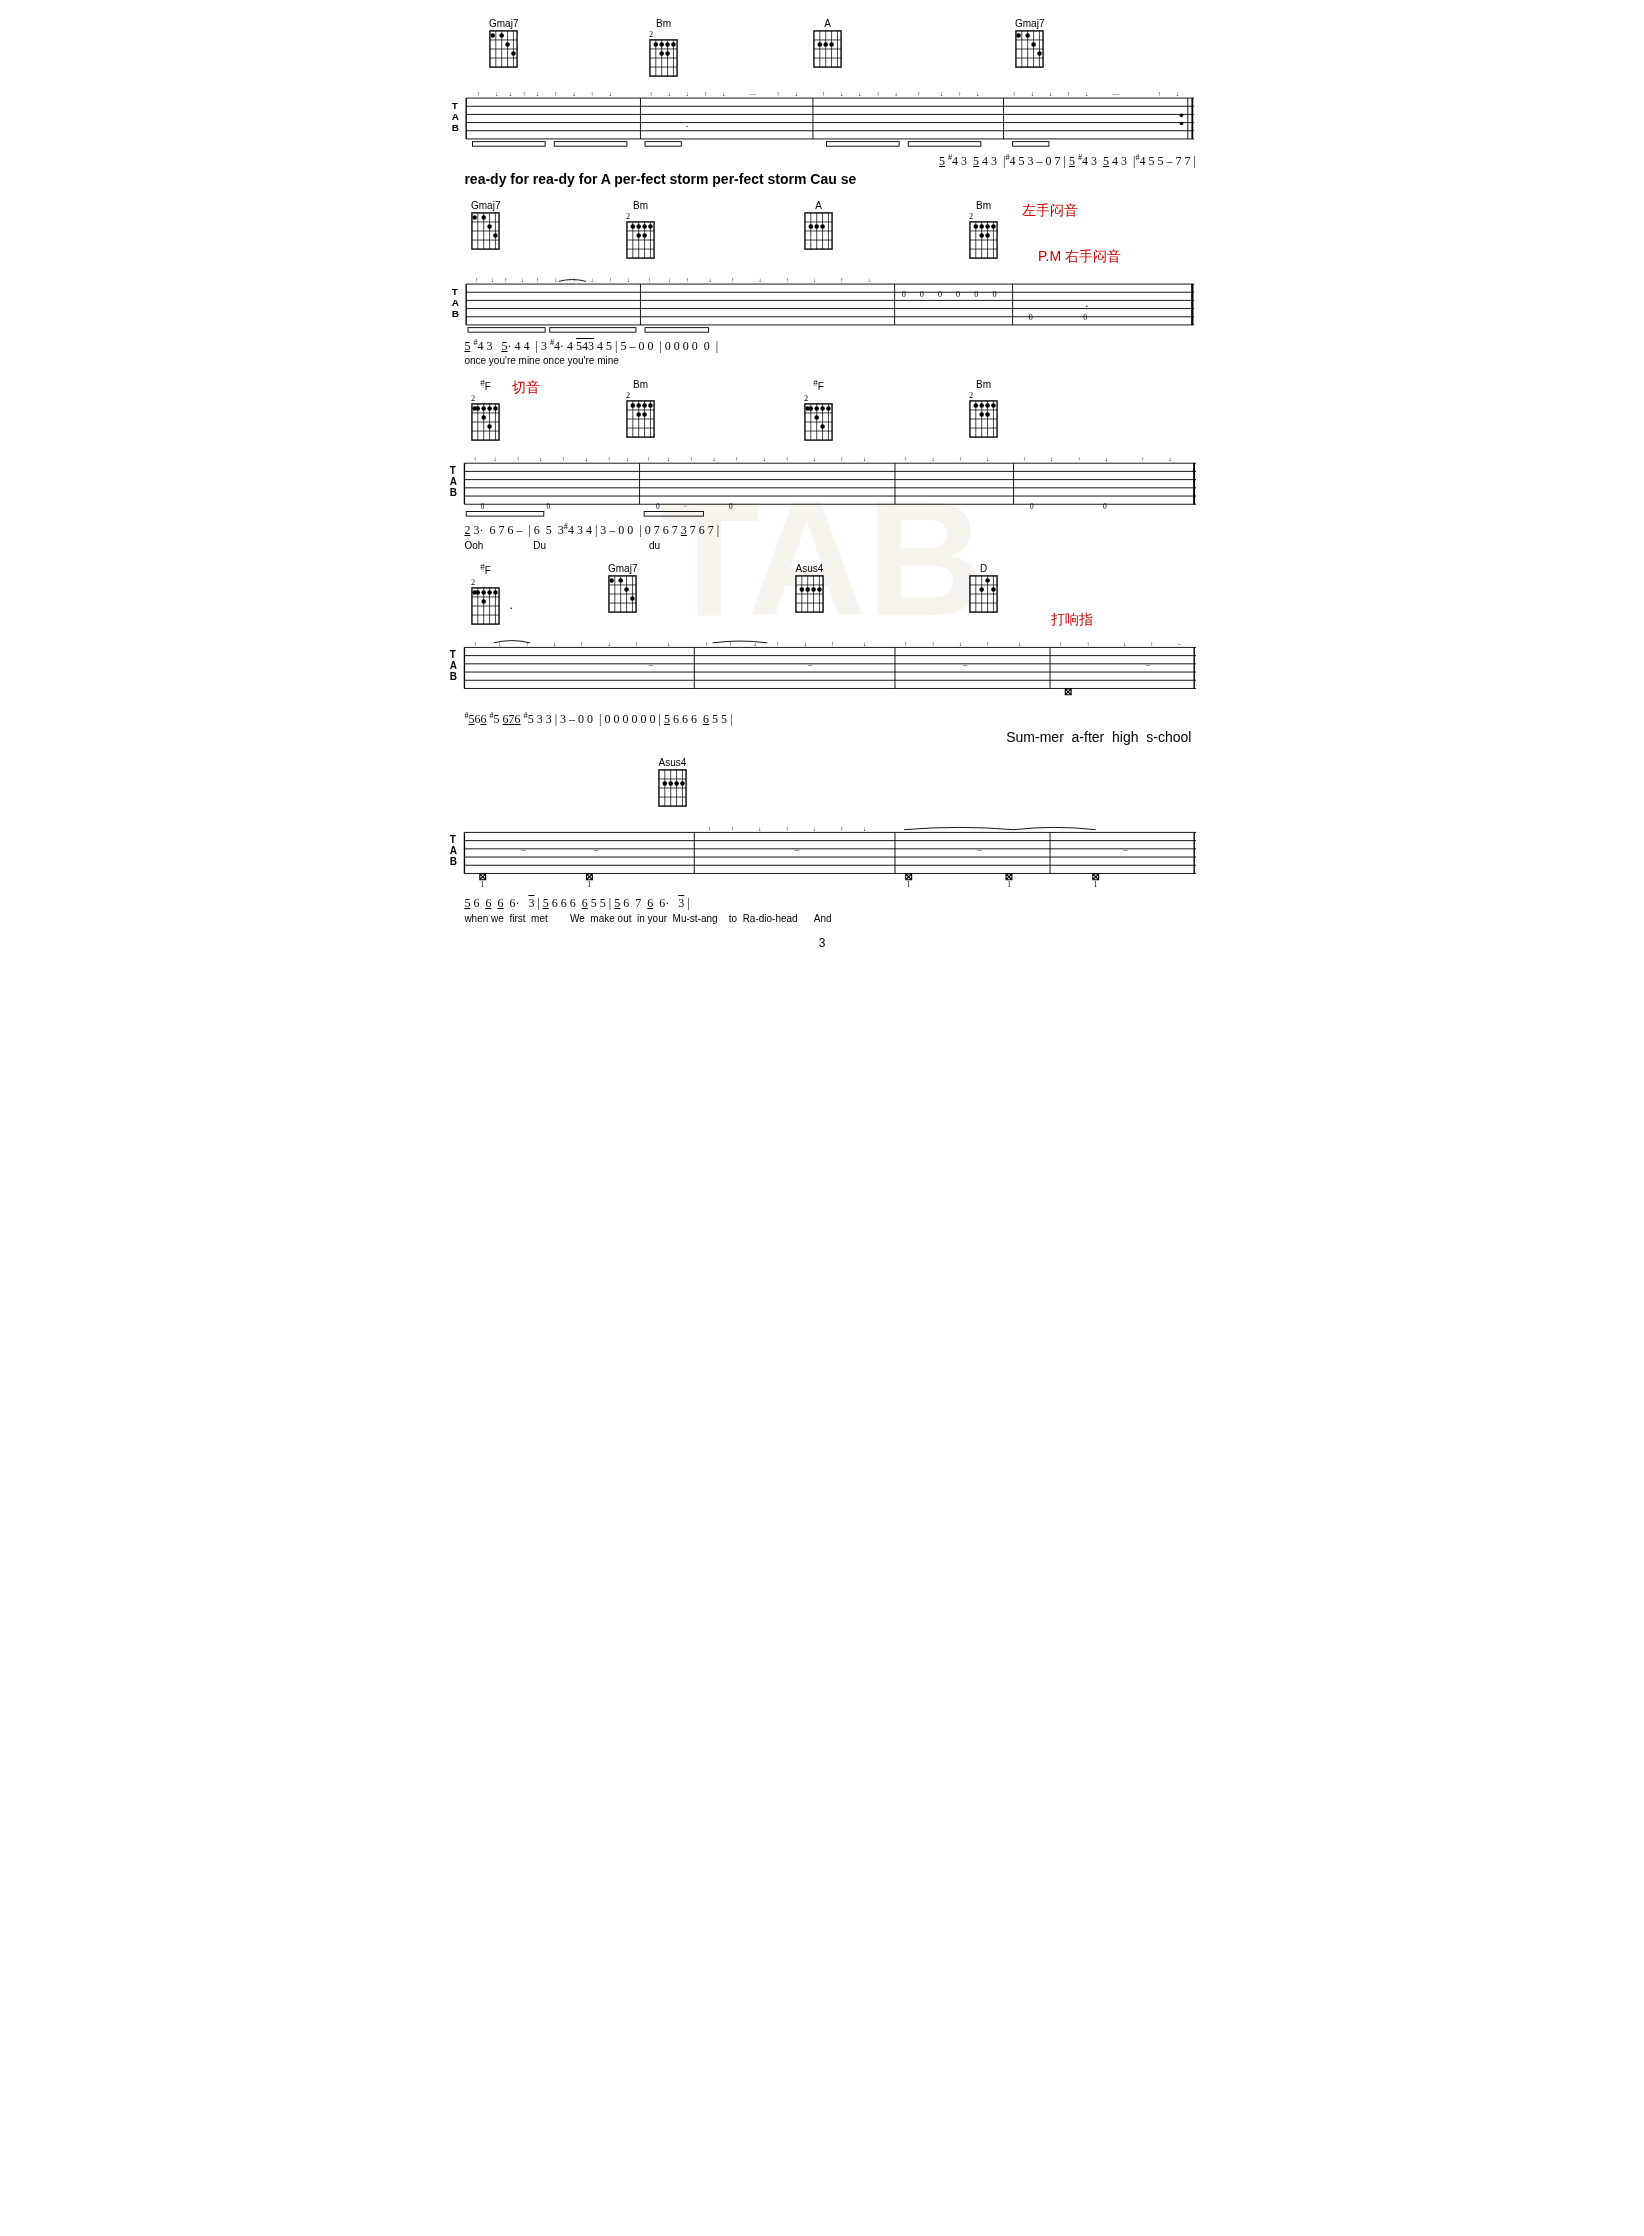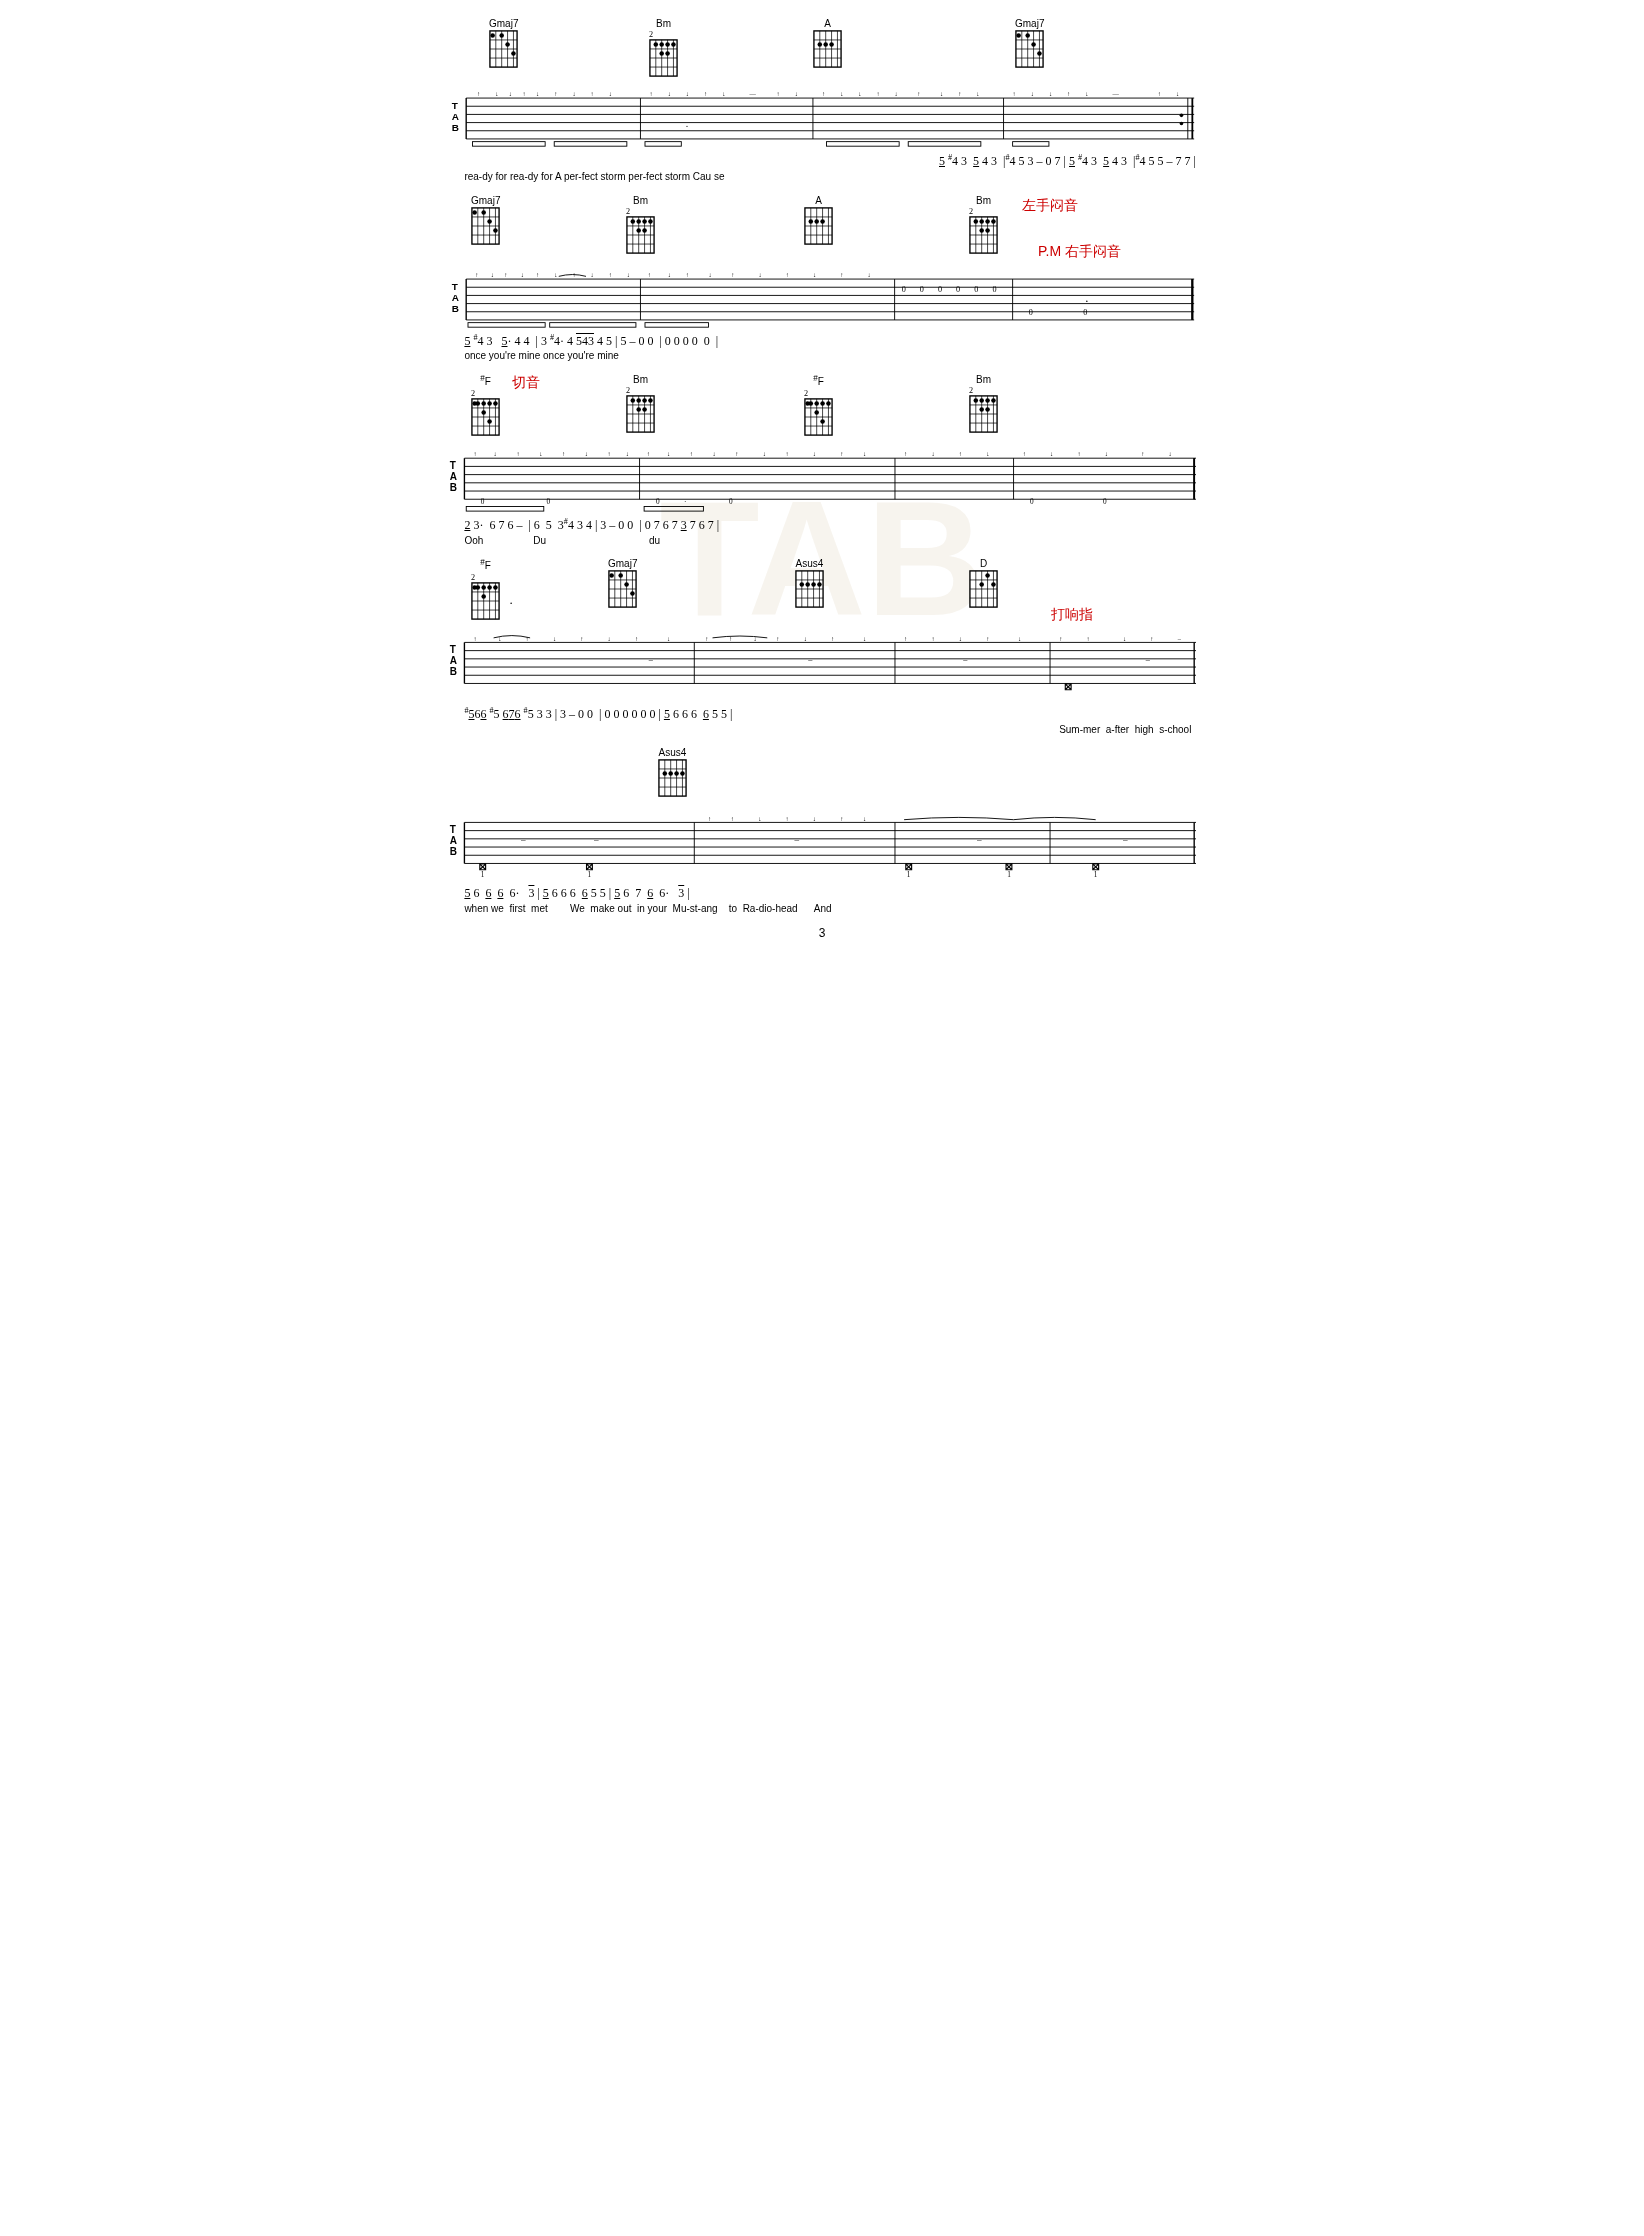--- a/index.html
+++ b/index.html
@@ -235,21 +235,21 @@
 
         <text x="260" y="42" font-size="11" fill="black">.</text>
       </svg>
 
       <div style="font-size:12px; font-family:'Times New Roman',serif; margin: 3.7px 0 1.8px 16.4px; line-height:1.4;text-align:right;">
         <span>
           <u>5</u> <sup style="font-size:8.2px">#</sup>4 3&nbsp;&nbsp;<u>5</u> 4 3&nbsp;&nbsp;|<sup style="font-size:8.2px">#</sup>4 5 3 – 0 7&nbsp;|&nbsp;<u>5</u> <sup style="font-size:8.2px">#</sup>4 3&nbsp;&nbsp;<u>5</u> 4 3&nbsp;&nbsp;|<sup style="font-size:8.2px">#</sup>4 5 5 – 7 7&nbsp;|
         </span>
       </div>
 
-      <div style="font-size:10px; font-family:Arial,sans-serif; margin-bottom:5.5px; margin-left:16.4px;">
+      <div style="font-size:14px; font-family:Arial,sans-serif; margin-bottom:5.5px; margin-left:16.4px;font-weight:bold;">
         <span>rea-dy for  rea-dy for         A    per-fect storm per-fect storm       Cau se</span>
       </div>
     </div>
 
     <div class="score-block">
 
       <div style="position:relative; height:73px; margin-bottom:1.8px;">
 
         <div style="position:absolute; left:23px; display:flex; flex-direction:column; align-items:center;">
           <div class="chord-title">Gmaj7</div>
@@ -706,21 +706,21 @@
         <text x="220" y="32" font-size="9">–</text>
         <text x="395" y="32" font-size="9">–</text>
         <text x="565" y="32" font-size="9">–</text>
         <text x="765" y="32" font-size="9">–</text>
       </svg>
 
       <div style="font-size:12px; font-family:'Times New Roman',serif; margin: 3.7px 0 1.8px 16.4px;">
         <sup style="font-size:8.2px">#</sup><u>5</u>6<u>6</u> <sup style="font-size:8.2px">#</sup>5 <u>6</u><u>7</u><u>6</u> <sup style="font-size:8.2px">#</sup>5 3 3 | 3 – 0 0 &nbsp;| 0 0 0 0 0 0 | <u>5</u> 6 6 6 &nbsp;<u>6</u> 5 5 |
       </div>
 
-      <div style="font-size:10px; font-family:Arial,sans-serif; margin-bottom:11px; margin-left:16.4px; text-align:right; padding-right:4.6px;">
+      <div style="font-size:14px; font-family:Arial,sans-serif; margin-bottom:11px; margin-left:16.4px; text-align:right; padding-right:4.6px;">
         <span>Sum-mer &nbsp;a-fter &nbsp;high &nbsp;s-chool</span>
       </div>
     </div>
 
     <div class="score-block">
       <div style="position:relative; height:64px; margin-bottom:1.8px;">
 
         <div style="position:absolute; left:210px; display:flex; flex-direction:column; align-items:center;">
           <div class="chord-title">Asus4</div>
           <svg width="29" height="38" viewBox="0 0 32 42">

